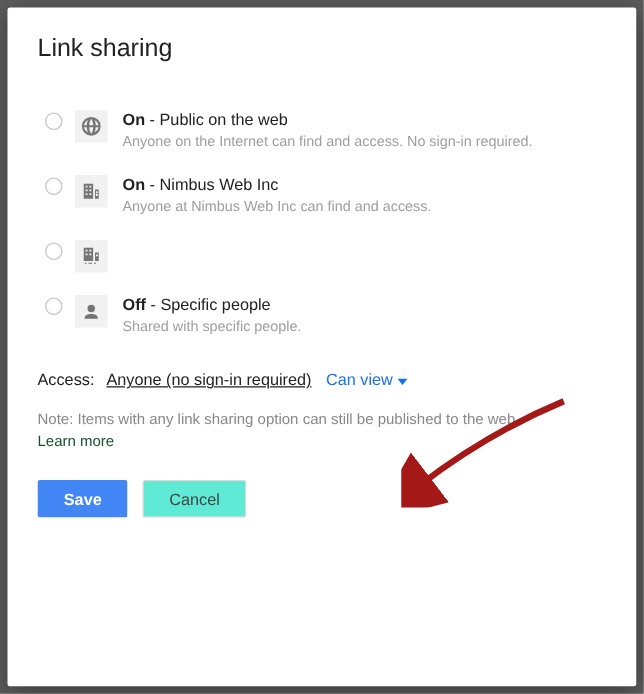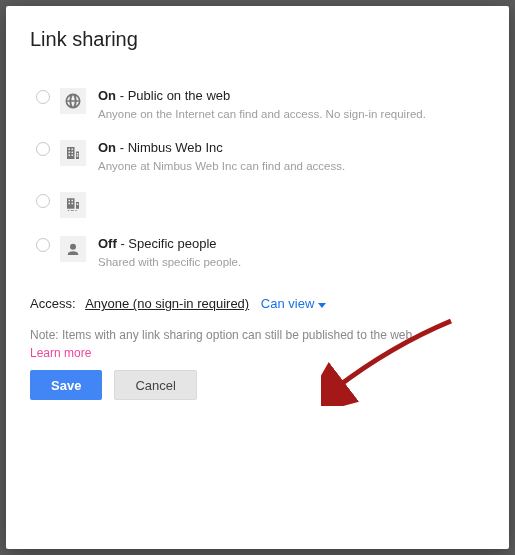--- a/index.html
+++ b/index.html
@@ -104,47 +104,47 @@
     border-top: 5px solid #1a73e8;
     margin-left: 4px;
     vertical-align: middle;
   }
   .note {
     font-size: 12px;
     color: #888;
     line-height: 1.4;
   }
   .learn-more-small {
-    color: #ec4899;
+    color: #14532d;
     font-size: 12px;
     cursor: pointer;
     display: inline-block;
     margin-top: 2px;
   }
   .footer {
     display: flex;
     align-items: center;
-    margin-top: 10px;
+    margin-top: 24px;
   }
   .btn {
     height: 30px;
     padding: 0 20px;
     font-size: 13px;
     border-radius: 2px;
     border: 1px solid transparent;
     cursor: pointer;
     margin-right: 12px;
   }
   .btn-primary {
     background: #4285f4;
     color: #fff;
     font-weight: 700;
   }
   .btn-secondary {
-    background: #e5e5e5;
+    background: #5eead4;
     border: 1px solid #d9d9d9;
     color: #444;
   }
   .spacer { flex: 1; }
   .learn-more-link {
     color: #1a73e8;
     font-size: 13px;
     cursor: pointer;
   }
   .arrow-annotation {

